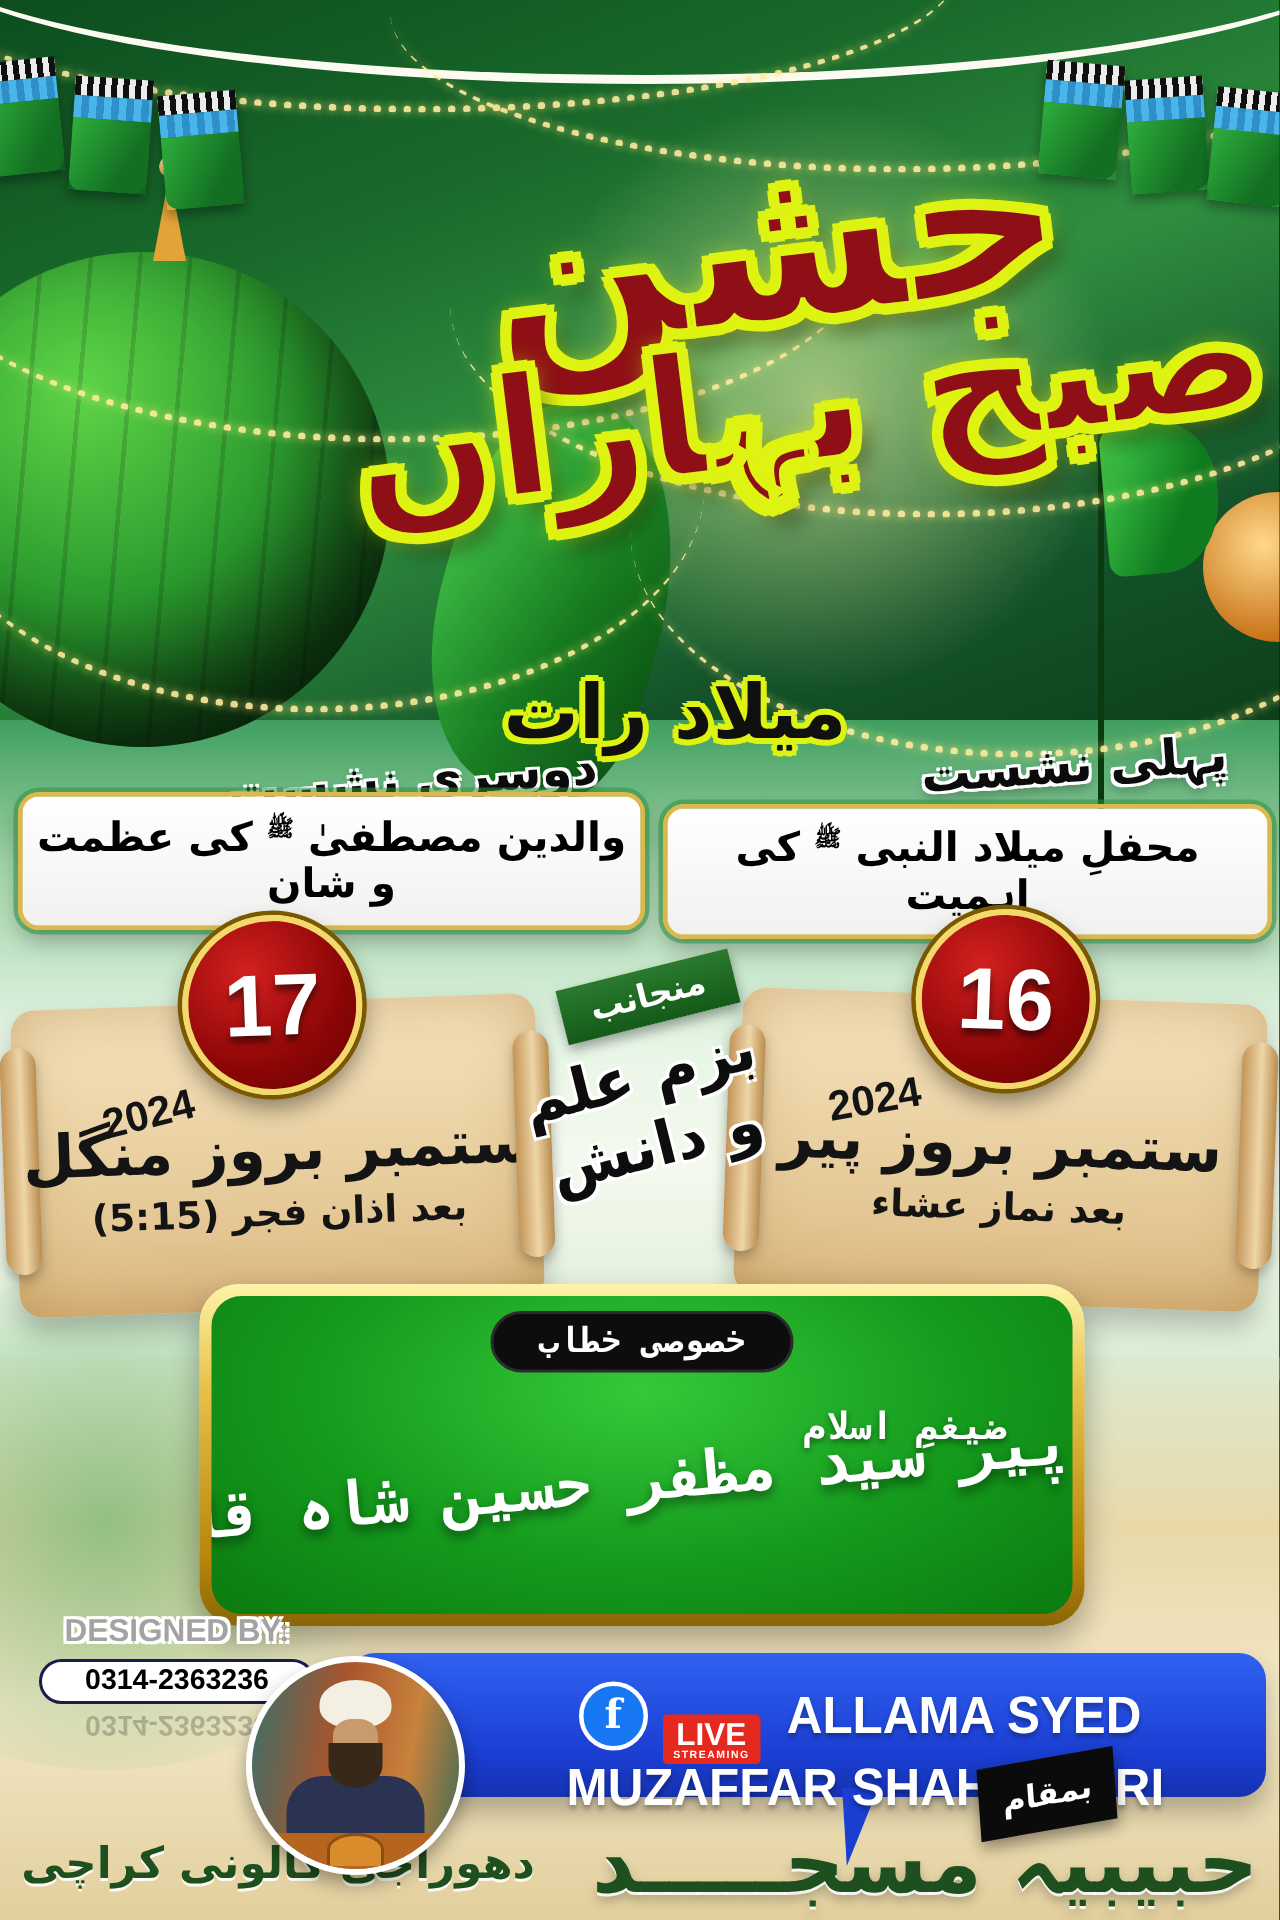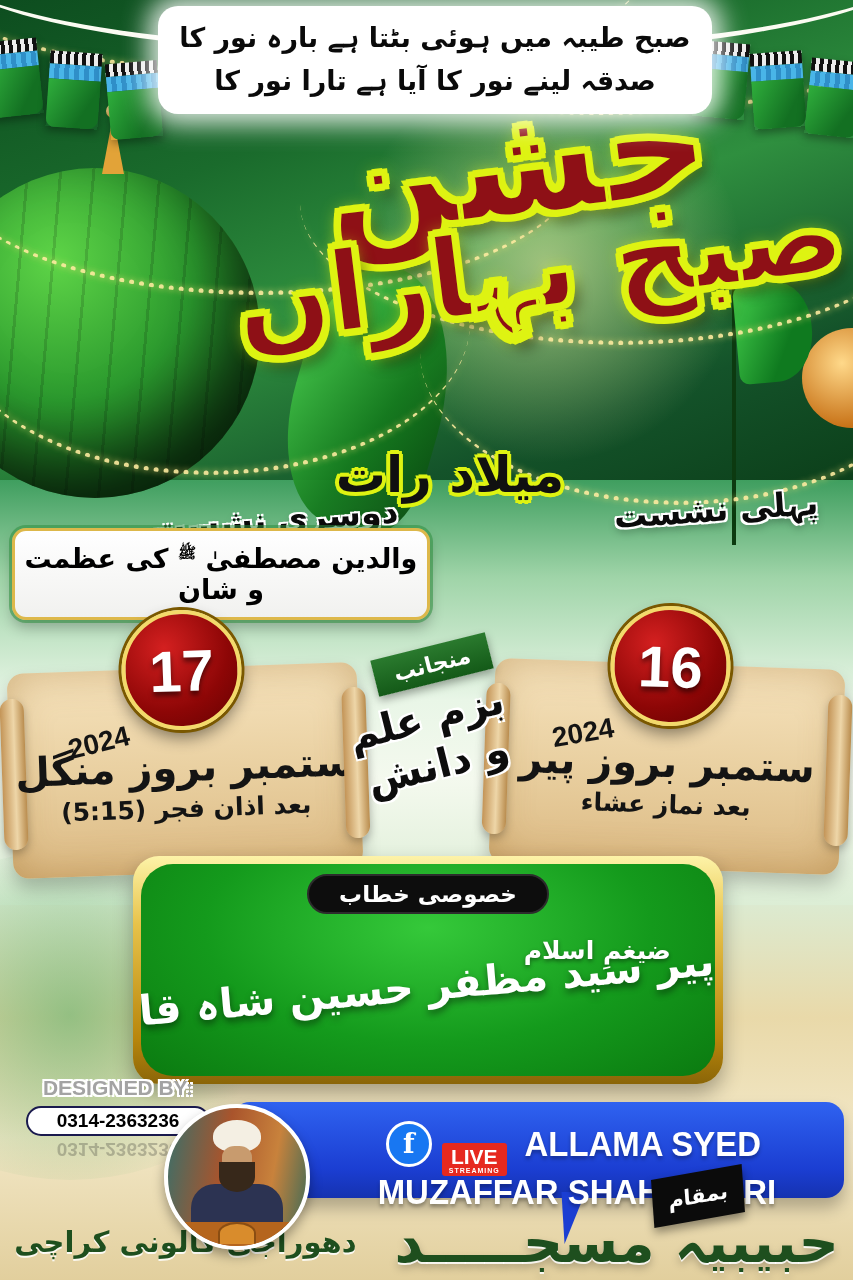--- a/index.html
+++ b/index.html
@@ -98,22 +98,22 @@
   .org-label{display:inline-block;background:linear-gradient(#2a7a2e,#145a18);color:#fff;
         padding:6px 20px;transform:rotate(-14deg);font-size:22px;font-weight:bold;
         box-shadow:0 4px 8px rgba(0,0,0,.35);}
   .org-name{margin-top:10px;transform:rotate(-14deg);font-size:40px;font-weight:bold;color:#0d0d0d;
         line-height:1.2;direction:rtl;
         text-shadow:-2px -2px 0 #fff,2px -2px 0 #fff,-2px 2px 0 #fff,2px 2px 0 #fff;}
   
   .gold-frame{position:absolute;left:133px;top:856px;width:590px;height:228px;border-radius:26px;z-index:6;
         background:linear-gradient(180deg,#fdf3a8,#e7c24a 30%,#b8860b 80%,#8a6508);
         padding:8px;box-sizing:border-box;box-shadow:0 10px 20px rgba(0,0,0,.3);}
-  .green-inner{width:100%;height:100%;border-radius:32px;position:relative;overflow:hidden;text-align:center;
-        background:radial-gradient(ellipse at 50% 30%,#35c93a,#149a1c 55%,#0b7a10);}
+  .green-inner{width:100%;height:100%;border-radius:20px;position:relative;overflow:hidden;text-align:center;
+        background:radial-gradient(ellipse at 50% 30%,#35c93a,#149a1c 55%,#0b7a10);font-family:Liberation Mono, monospace;}
   .special-pill{display:inline-block;margin-top:10px;background:#0d0d0d;color:#fff;border-radius:30px;
         padding:5px 30px;font-size:23px;font-weight:bold;direction:rtl;border:2px solid #2c2c2c;}
   .speaker-prefix{position:absolute;right:44px;top:72px;color:#fff;font-size:25px;font-weight:bold;
         direction:rtl;text-shadow:0 2px 4px rgba(0,0,0,.45);}
   .speaker-name{position:absolute;left:0;right:0;top:98px;font-size:41px;font-weight:bold;color:#fff;
         direction:rtl;transform:rotate(-5deg);text-shadow:0 4px 7px rgba(0,0,0,.45);white-space:nowrap;}
   
   .designed{position:absolute;left:26px;top:1076px;width:184px;text-align:center;z-index:7;
         font-family:"Liberation Sans",sans-serif;}
   .designed-head{font-size:21px;font-weight:bold;color:#a3a3a3;
@@ -220,32 +220,35 @@
       <div class="f-check"></div>
       <div class="f-blue"></div>
       <div class="f-green"></div>
     </div>
   <div class="flag" style="left:808px;top:60px;transform:rotate(6deg);">
       <div class="f-check"></div>
       <div class="f-blue"></div>
       <div class="f-green"></div>
     </div>
 
-  <div class="poem-band">
-    <div class="poem-line">صبح طیبہ میں ہوئی بٹتا ہے بارہ نور کا</div>
-    <div class="poem-line">صدقہ لینے نور کا آیا ہے تارا نور کا</div>
-  </div>
 
   <div class="main-title">
     <div class="title-word1 stroke-yellow">جشن</div>
     <div class="title-word2 stroke-yellow">صبح بہاراں</div>
   </div>
   <div class="subtitle">میلاد رات</div>
 
   <div class="sess-head sess-head-right">پہلی نشست</div>
+  <div class="sess-box sess-box-right">
+    <div>
+      <span>محفلِ میلاد النبی</span>
+      <span class="honorific">ﷺ</span>
+      <span>کی اہمیت</span>
+    </div>
+  </div>
 
   <div class="sess-head sess-head-left">دوسری نشست</div>
   <div class="sess-box sess-box-left">
     <div>
       <span>والدین مصطفیٰ</span>
       <span class="honorific">ﷺ</span>
       <span>کی عظمت و شان</span>
     </div>
   </div>
 

